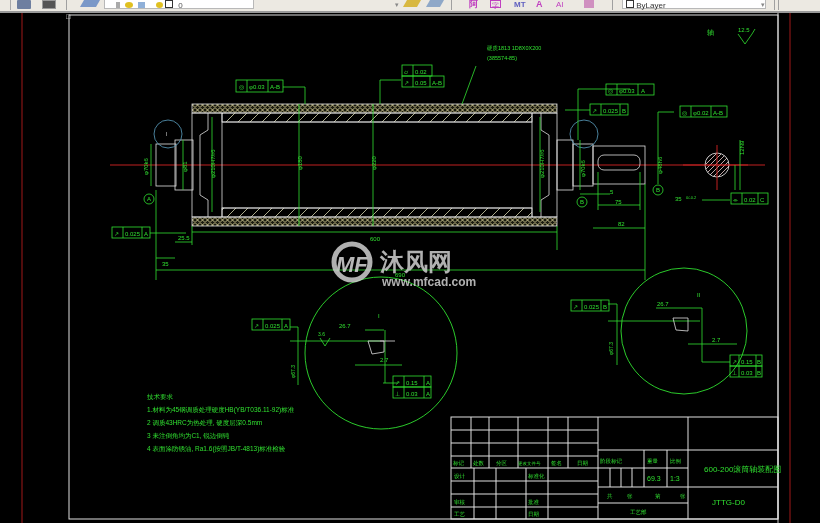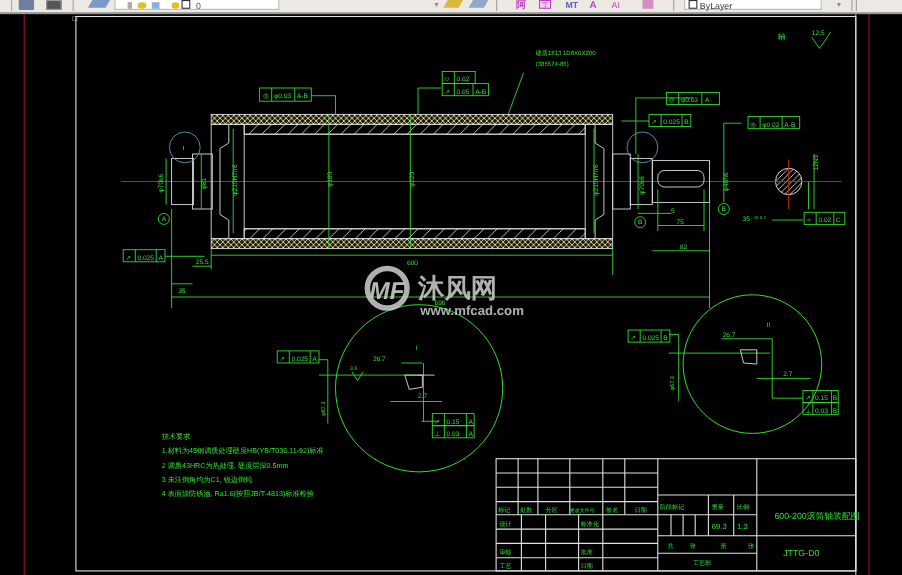--- a/index.html
+++ b/index.html
@@ -32,21 +32,21 @@
   <span class="tb-item" style="left:405px;width:14px;height:7px;background:#d8b840;transform:skewX(-30deg);"></span>
   <span class="tb-item" style="left:428px;width:14px;height:7px;background:#8fa8c8;transform:skewX(-30deg);"></span>
   <span class="tb-sep" style="left:451px;"></span>
   <span class="tb-item" style="left:469px;color:#c040c0;font-weight:bold;">阿</span>
   <span class="tb-item" style="left:490px;color:#c040c0;border:1px solid #c040c0;width:11px;height:8px;box-sizing:border-box;font-size:7px;text-align:center;">字</span>
   <span class="tb-item" style="left:514px;color:#6060c0;font-weight:bold;font-size:8px;">MT</span>
   <span class="tb-item" style="left:536px;color:#c040c0;font-weight:bold;">A</span>
   <span class="tb-item" style="left:556px;color:#c040c0;font-weight:normal;font-size:8px;">AI</span>
   <span class="tb-item" style="left:584px;width:10px;height:8px;background:#d090c0;"></span>
   <span class="tb-sep" style="left:612px;"></span>
-  <div class="tb-combo" style="left:622px;width:125px;color:#333;">
+  <div class="tb-combo" style="left:622px;width:144px;color:#333;">
     <span style="display:inline-block;width:6px;height:6px;border:1px solid #333;background:#fff;"></span>
     <span>ByLayer</span>
   </div>
   <span class="tb-item" style="left:761px;font-size:7px;color:#888;">▾</span>
   <span class="tb-sep" style="left:774px;"></span>
   <span class="tb-sep" style="left:778px;"></span>
 </div>
 
 <div class="canvas">
 <svg width="820" height="510" viewBox="0 13 820 510" xmlns="http://www.w3.org/2000/svg">

